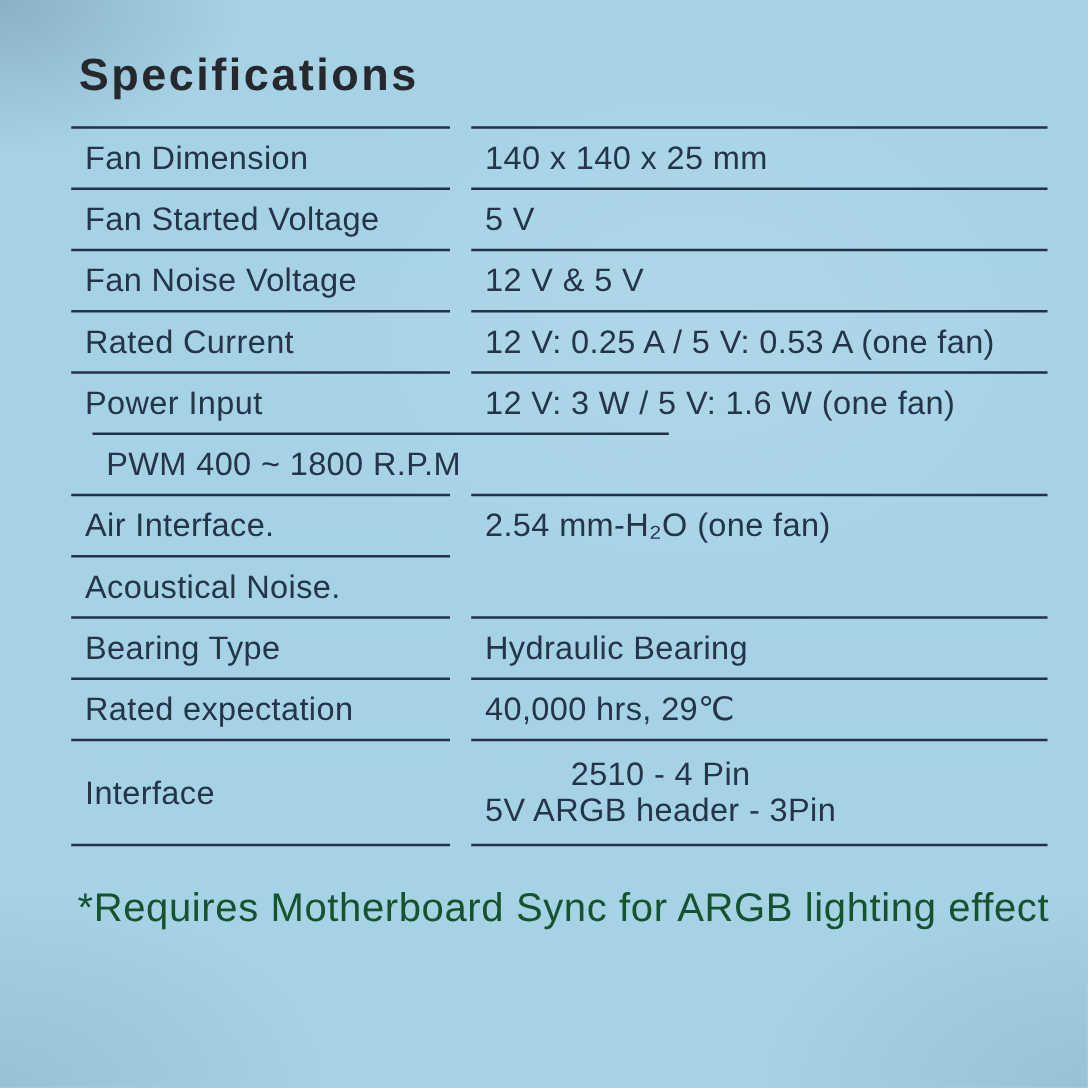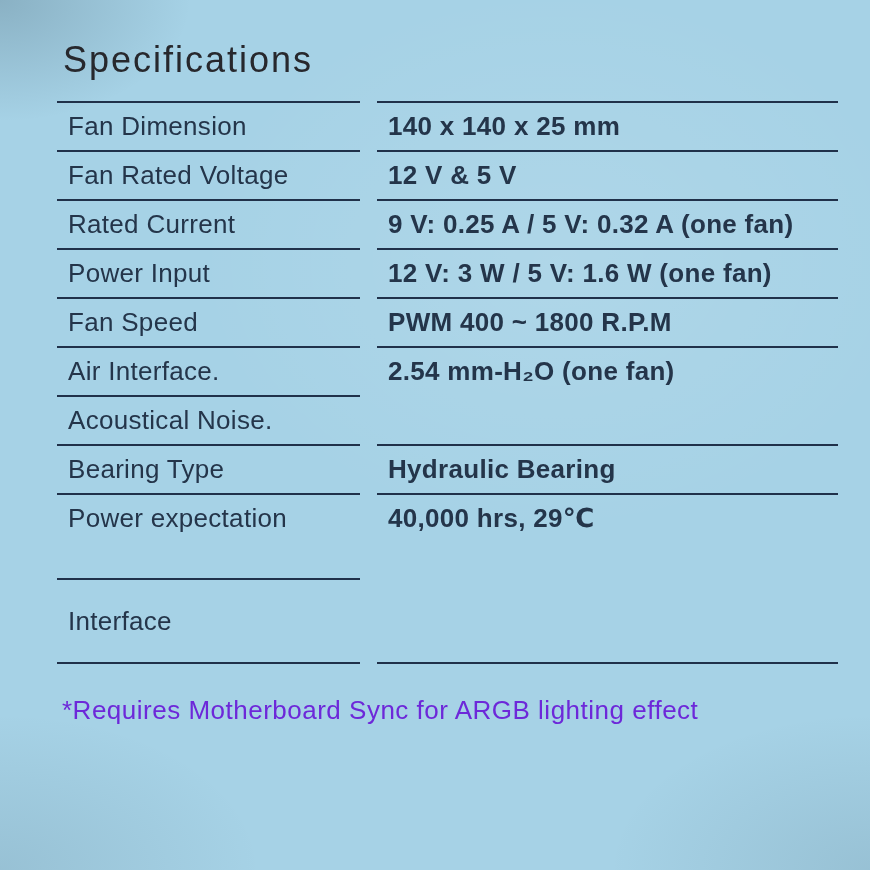--- a/index.html
+++ b/index.html
@@ -25,21 +25,21 @@
     position: relative;
   }
   .page {
     position: absolute;
     inset: 0;
   }
   .page-title {
     margin: 42px 0 0 63px;
     font-size: 36px;
     line-height: 36px;
-    font-weight: normal;
+    font-weight: bold;
     letter-spacing: 2px;
     color: var(--title_ink);
   }
   .spec-table {
     margin: 23px 0 0 57px;
     width: 781px;
   }
   .row {
     display: flex;
     align-items: stretch;
@@ -52,65 +52,69 @@
     font-size: 26px;
     letter-spacing: 0.3px;
     color: var(--ink);
     padding-left: 11px;
     line-height: 29px;
     white-space: pre-line;
     text-align: center;
   }
   .cell.label { width: 303px; }
   .col-gap { width: 17px; }
-  .cell.value { width: 461px; font-weight: bold; }
-  .row.tall .cell { min-height: 84px; margin-top: 36px; }
+  .cell.value { width: 461px; }
+  .row.tall .cell { min-height: 84px; }
   .row.closing .cell { min-height: 0; height: 0; padding: 0; }
   .footnote {
     margin: 31px 0 0 62px;
-    font-size: 26px;
+    font-size: 32px;
     letter-spacing: 0.5px;
-    color: #6d28d9;
+    color: #14532d;
   }
 </style>
 </head>
 <body>
 
 <div class="page">
   <h1 class="page-title">Specifications</h1>
 
   <div class="spec-table">
 
   <div class="row">
     <div class="cell label">Fan Dimension</div>
     <div class="col-gap"></div>
     <div class="cell value">140 x 140 x 25 mm</div>
   </div>
 
+  <div class="row">
+    <div class="cell label">Fan Started Voltage</div>
+    <div class="col-gap"></div>
+    <div class="cell value">5 V</div>
+  </div>
 
   <div class="row">
-    <div class="cell label">Fan Rated Voltage</div>
+    <div class="cell label">Fan Noise Voltage</div>
     <div class="col-gap"></div>
     <div class="cell value">12 V &amp; 5 V</div>
   </div>
 
   <div class="row">
     <div class="cell label">Rated Current</div>
     <div class="col-gap"></div>
-    <div class="cell value">9 V: 0.25 A / 5 V: 0.32 A (one fan)</div>
+    <div class="cell value">12 V: 0.25 A / 5 V: 0.53 A (one fan)</div>
   </div>
 
   <div class="row">
     <div class="cell label">Power Input</div>
     <div class="col-gap"></div>
     <div class="cell value">12 V: 3 W / 5 V: 1.6 W (one fan)</div>
   </div>
 
   <div class="row">
-    <div class="cell label">Fan Speed</div>
     <div class="col-gap"></div>
     <div class="cell value">PWM 400 ~ 1800 R.P.M</div>
   </div>
 
   <div class="row">
     <div class="cell label">Air Interface.</div>
     <div class="col-gap"></div>
     <div class="cell value">2.54 mm-H₂O (one fan)</div>
   </div>
 
@@ -123,28 +127,30 @@
     <div class="col-gap"></div>
   </div>
 
   <div class="row">
     <div class="cell label">Bearing Type</div>
     <div class="col-gap"></div>
     <div class="cell value">Hydraulic Bearing</div>
   </div>
 
   <div class="row">
-    <div class="cell label">Power expectation</div>
+    <div class="cell label">Rated expectation</div>
     <div class="col-gap"></div>
     <div class="cell value">40,000 hrs, 29℃</div>
   </div>
 
   <div class="row tall">
     <div class="cell label">Interface</div>
     <div class="col-gap"></div>
+    <div class="cell value">2510 - 4 Pin
+5V ARGB header - 3Pin</div>
   </div>
 
 <div class="row closing">
       <div class="cell label"></div>
       <div class="col-gap"></div>
       <div class="cell value"></div>
     </div>
   </div>
 
   <div class="footnote">*Requires Motherboard Sync for ARGB lighting effect</div>

